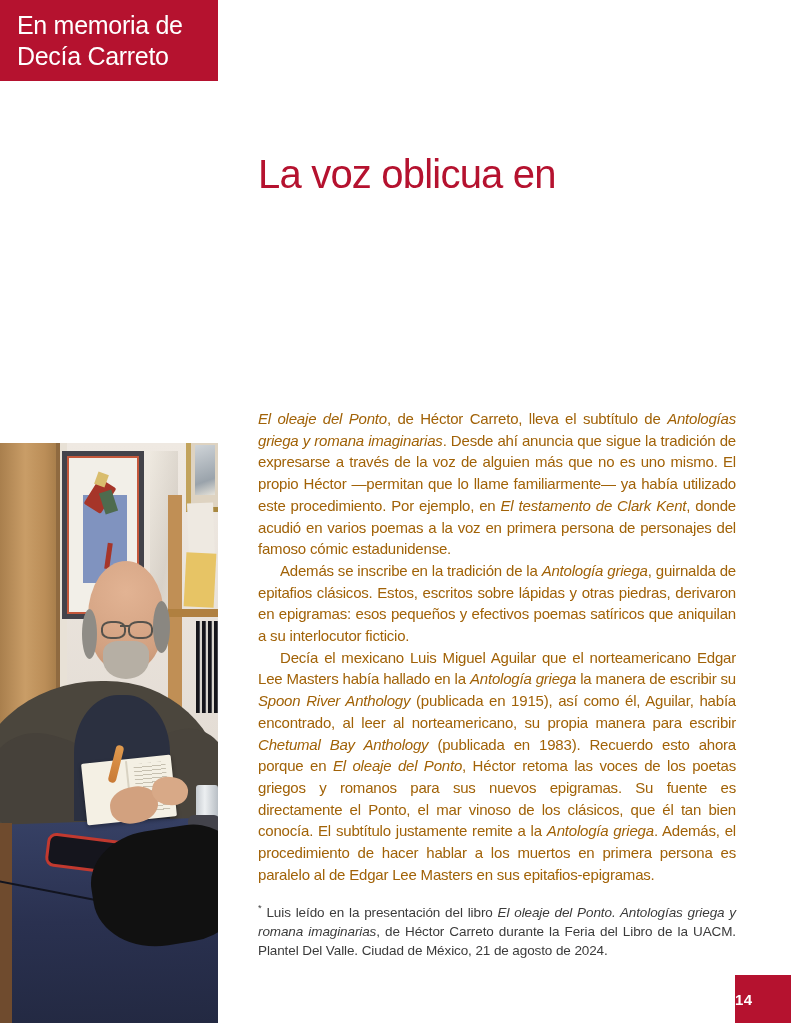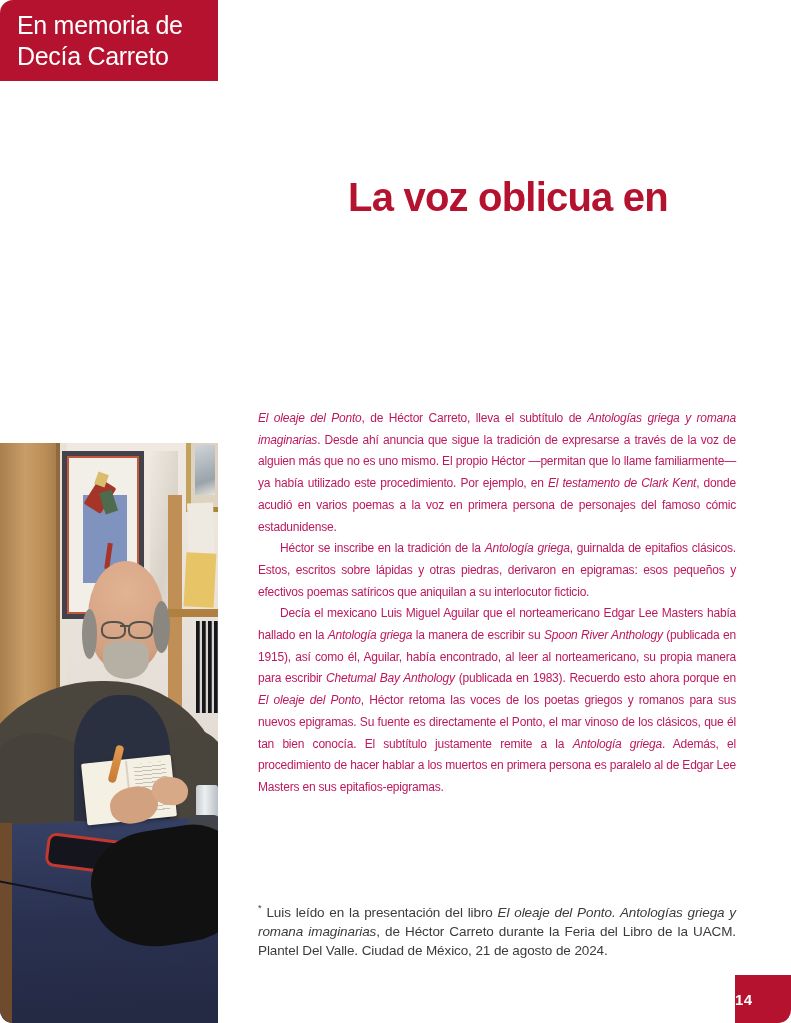--- a/index.html
+++ b/index.html
@@ -1,42 +1,42 @@
 <!DOCTYPE html>
 <html lang="es" style="--accent: #b5122f;"><head>
 <meta charset="utf-8">
 <style>
   html,body{margin:0;padding:0;background:#ffffff;}
   .page{
     position:relative;width:791px;height:1023px;background:#ffffff;
-    font-family:"Liberation Sans",sans-serif;overflow:hidden;margin:0 auto;border-radius:13px;
+    font-family:"Liberation Sans",sans-serif;overflow:hidden;margin:0 auto;
   }
   
   .badge{
     position:absolute;left:0;top:0;width:218px;height:81px;
     background:var(--accent,#b5122f);color:#ffffff;
     font-size:25px;line-height:31px;font-weight:400;
     padding:10px 0 0 17px;box-sizing:border-box;letter-spacing:-0.3px;
   }
   
   .title{
-    position:absolute;left:258px;top:172px;width:500px;
+    position:absolute;left:258px;top:149px;width:500px;
     color:var(--accent,#b5122f);font-size:40px;line-height:50px;
-    font-weight:700;letter-spacing:-0.8px;text-align:center;
+    font-weight:400;letter-spacing:-0.8px;
   }
   .title .t2{font-style:italic;}
   .title sup{font-size:55%;vertical-align:14px;font-style:normal;}
   .author{
     position:absolute;left:258px;top:276px;width:400px;
     color:#2f2f2f;font-size:23px;letter-spacing:-0.3px;
   }
   
   .article{
     position:absolute;left:258px;top:408px;width:478px;
-    color:#be185d;font-size:12px;line-height:21.7px;
+    color:#a16207;font-size:15px;line-height:21.7px;
     text-align:justify;letter-spacing:-0.2px;
     -webkit-hyphens:auto;hyphens:auto;
   }
   .article p{margin:0;}
   .article p.indent{text-indent:22px;}
   .footnote{
     position:absolute;left:258px;top:898px;width:478px;
     color:#3b3b3b;font-size:13.5px;line-height:19.3px;
     text-align:justify;letter-spacing:-0.1px;
   }
@@ -141,21 +141,21 @@
     <div>Decía Carreto</div>
   </div>
 
   <div class="title">
     <div class="t1">La voz oblicua en</div>
   </div>
 
 
   <div class="article">
     <p><i>El oleaje del Ponto</i><span>, de Héctor Carreto, lleva el subtítulo de </span><i>Antologías griega y romana imaginarias</i><span>. Desde ahí anuncia que sigue la tradición de expresarse a través de la voz de alguien más que no es uno mismo. El propio Héctor —permitan que lo llame familiarmente— ya había utilizado este procedimiento. Por ejemplo, en </span><i>El testamento de Clark Kent</i><span>, donde acudió en varios poemas a la voz en primera persona de personajes del famoso cómic estadunidense.</span></p>
-    <p class="indent"><span>Héctor se inscribe en la tradición de la </span><i>Antología griega</i><span>, guirnalda de epitafios clásicos. Estos, escritos sobre lápidas y otras piedras, derivaron en epigramas: esos pequeños y efectivos poemas satíricos que aniquilan a su interlocutor ficticio.</span></p>
+    <p class="indent"><span>Además se inscribe en la tradición de la </span><i>Antología griega</i><span>, guirnalda de epitafios clásicos. Estos, escritos sobre lápidas y otras piedras, derivaron en epigramas: esos pequeños y efectivos poemas satíricos que aniquilan a su interlocutor ficticio.</span></p>
     <p class="indent"><span>Decía el mexicano Luis Miguel Aguilar que el norteamericano Edgar Lee Masters había hallado en la </span><i>Antología griega</i><span> la manera de escribir su </span><i>Spoon River Anthology</i><span> (publicada en 1915), así como él, Aguilar, había encontrado, al leer al norteamericano, su propia manera para escribir </span><i>Chetumal Bay Anthology</i><span> (publicada en 1983). Recuerdo esto ahora porque en </span><i>El oleaje del Ponto</i><span>, Héctor retoma las voces de los poetas griegos y romanos para sus nuevos epigramas. Su fuente es directamente el Ponto, el mar vinoso de los clásicos, que él tan bien conocía. El subtítulo justamente remite a la </span><i>Antología griega</i><span>. Además, el procedimiento de hacer hablar a los muertos en primera persona es paralelo al de Edgar Lee Masters en sus epitafios-epigramas.</span></p>
   </div>
 
   <div class="footnote"><sup>*</sup><span><span> Luis leído en la presentación del libro </span><i>El oleaje del Ponto. Antologías griega y romana imaginarias</i><span>, de Héctor Carreto durante la Feria del Libro de la UACM. Plantel Del Valle. Ciudad de México, 21 de agosto de 2024.</span></span></div>
 
   <div class="pagenum">
     <span>14</span>
   </div>
 
   <div class="photo">

